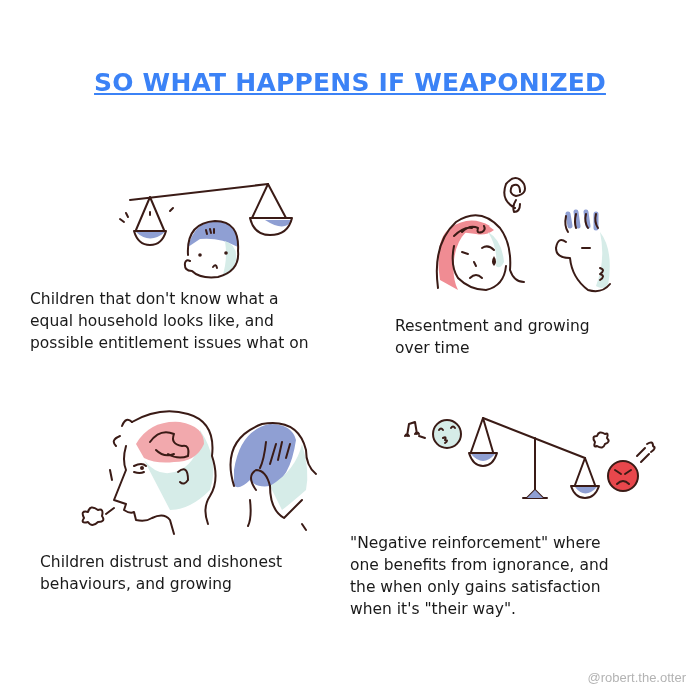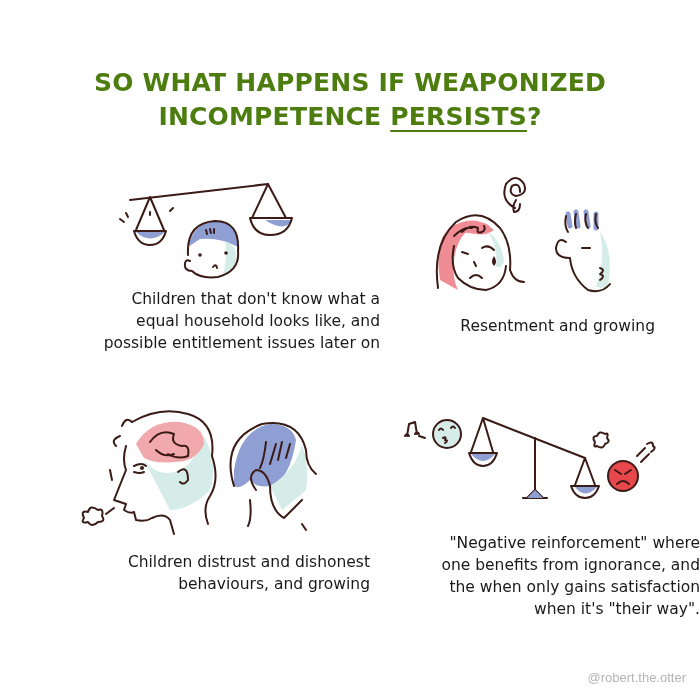--- a/index.html
+++ b/index.html
@@ -3,44 +3,43 @@
   <meta charset="utf-8">
   <style>
     html, body { margin: 0; padding: 0; background: #ffffff; }
     body {
       width: 700px; height: 700px; position: relative; overflow: hidden;
       font-family: "DejaVu Sans", sans-serif; color: #111111;
     }
     .title {
       position: absolute; left: 0; top: 66px; width: 700px; text-align: center;
       font-family: "DejaVu Sans", sans-serif; font-weight: bold;
-      font-size: 25px; line-height: 34px; letter-spacing: 0.2px; color: #4d7c0f;
+      font-size: 25px; line-height: 34px; letter-spacing: 0.2px; color: #3b82f6; text-decoration: underline;
     }
     .title .underline {
       text-decoration: underline; text-decoration-thickness: 2px; text-underline-offset: 5px;
     }
     .panel { position: absolute; }
     .illus { position: absolute; }
     .caption {
-      position: absolute; text-align: right;
+      position: absolute; text-align: left;
       font-family: "DejaVu Sans", sans-serif; font-size: 15.5px; line-height: 22px; color: #1a1a1a;
     }
     .credit {
       position: absolute; right: 14px; top: 670px;
       font-family: "Liberation Sans", sans-serif; font-size: 13px; color: #b3b3b3;
     }
     svg { overflow: visible; }
     .ink { stroke: #3a1b16; stroke-width: 2; fill: none; stroke-linecap: round; stroke-linejoin: round; }
   </style>
 </head>
 <body>
 
 <div class="title">
   <div>SO WHAT HAPPENS IF WEAPONIZED</div>
-  <div><span>INCOMPETENCE </span><span class="underline">PERSISTS</span><span>?</span></div>
 </div>
 
 <div class="panel">
   <svg class="illus" style="left:100px;top:175px;" width="220" height="110" viewBox="0 0 220 110">
 
     <path class="ink" d="M30 25 L168 9"></path>
 
     <path class="ink" d="M50 22 L36 55 M50 22 L64 55"></path>
     <path d="M36 57 Q50 70 65 57 Z" fill="#8f9fd3"></path>
     <path class="ink" d="M34 56 L66 56 Q62 70 50 70 Q38 70 34 56 Z"></path>
@@ -56,21 +55,21 @@
     <path d="M125 66 Q138 70 136 86 Q132 100 122 102 Q128 86 125 66Z" fill="#d6ece8"></path>
     <path class="ink" d="M88 80 Q86 48 115 46 Q140 46 138 76 Q140 96 118 102 Q100 104 92 96 Q84 96 85 88 Q86 84 90 86"></path>
     <path class="ink" d="M106 55 L107 59 M110 54 L111 58 M114 54 L114 58"></path>
     <circle cx="100" cy="80" r="1.8" fill="#3a1b16"></circle>
     <circle cx="126" cy="78" r="1.8" fill="#3a1b16"></circle>
     <path class="ink" d="M113 92 Q116 88 117 93"></path>
   </svg>
   <div class="caption" style="left:30px;top:288px;width:350px;">
     <div>Children that don't know what a</div>
     <div>equal household looks like, and</div>
-    <div>possible entitlement issues later on</div>
+    <div>possible entitlement issues what on</div>
   </div>
 </div>
 
 <div class="panel">
   <svg class="illus" style="left:420px;top:170px;" width="200" height="130" viewBox="0 0 200 130">
 
     <path class="ink" d="M95 38 Q80 30 86 14 Q96 2 104 14 Q108 24 96 26 Q88 24 92 16 Q100 12 100 22 M96 30 Q92 36 94 42 Q100 42 100 34"></path>
 
     <path d="M20 110 Q14 70 30 58 Q50 44 70 56 Q62 64 46 62 Q36 72 34 90 Q32 108 38 120 Z" fill="#f08c93"></path>
     <path d="M40 62 Q58 46 74 60 Q66 66 56 64 Z" fill="#f08c93"></path>
@@ -86,20 +85,21 @@
 
     <path d="M148 44 L150 56 M156 42 L158 56 M166 42 L168 56 M176 44 L176 58" stroke="#8f9fd3" stroke-width="5" stroke-linecap="round"></path>
     <path class="ink" d="M146 46 Q144 56 148 62 M156 44 Q154 52 156 58 M166 44 Q164 52 168 58 M176 44 Q174 52 178 58"></path>
     <path d="M180 62 Q194 80 188 116 Q182 120 176 116 Q186 90 180 62Z" fill="#d6ece8"></path>
     <path class="ink" d="M146 72 Q138 66 136 78 Q136 88 150 88 Q152 108 168 120 Q182 124 190 114"></path>
     <path class="ink" d="M162 78 L170 78"></path>
     <path class="ink" d="M180 98 Q186 100 180 104 Q186 106 180 110"></path>
   </svg>
   <div class="caption" style="left:395px;top:315px;width:260px;">
     <div>Resentment and growing</div>
+    <div>over time</div>
   </div>
 </div>
 
 <div class="panel">
   <svg class="illus" style="left:70px;top:400px;" width="280" height="140" viewBox="0 0 280 140">
 
     <path d="M74 60 Q90 80 110 70 Q130 60 130 30 Q150 60 140 90 Q120 110 100 110 Z" fill="#d6ece8"></path>
     <path d="M66 44 Q80 20 110 22 Q134 26 134 44 Q126 62 104 62 Q86 64 74 58 Z" fill="#f2a9ad"></path>
     <path class="ink" d="M52 26 Q56 16 62 22 M50 36 Q40 40 46 46 M56 46 Q52 60 56 70 L44 100 L56 104 L54 110 Q60 114 64 112 L66 120 Q76 122 82 118 Q94 112 100 120 L104 134 M40 70 L42 80"></path>
     <path class="ink" d="M62 22 Q90 6 118 14 Q146 22 142 56 Q150 80 140 96 Q132 108 138 124"></path>

